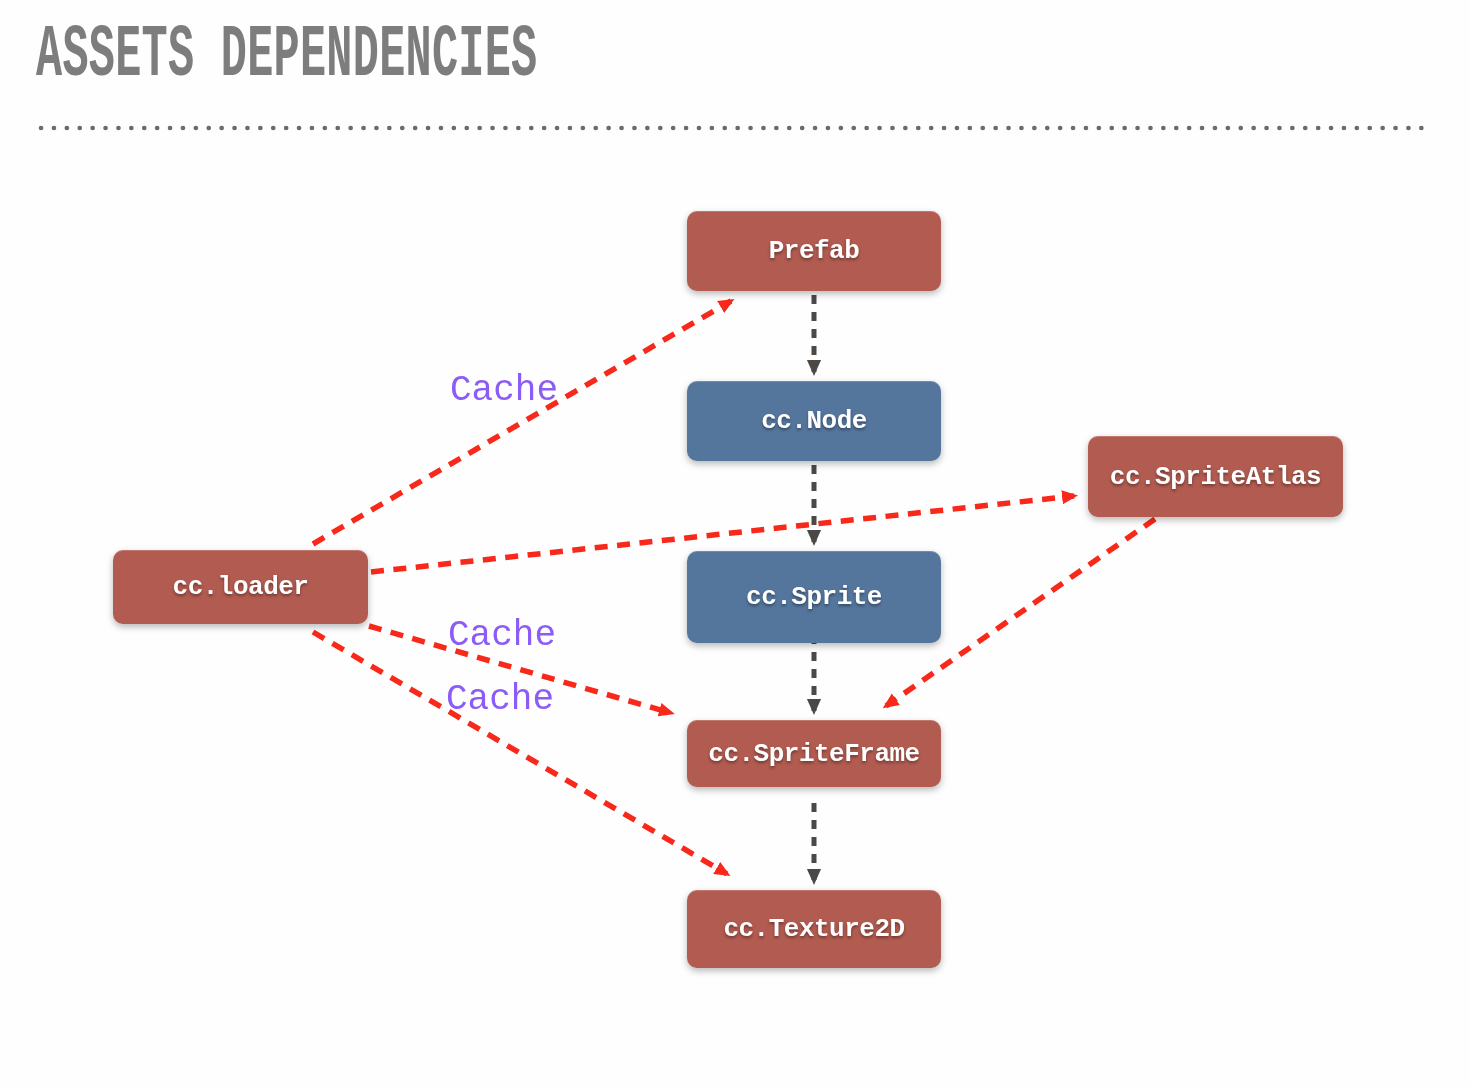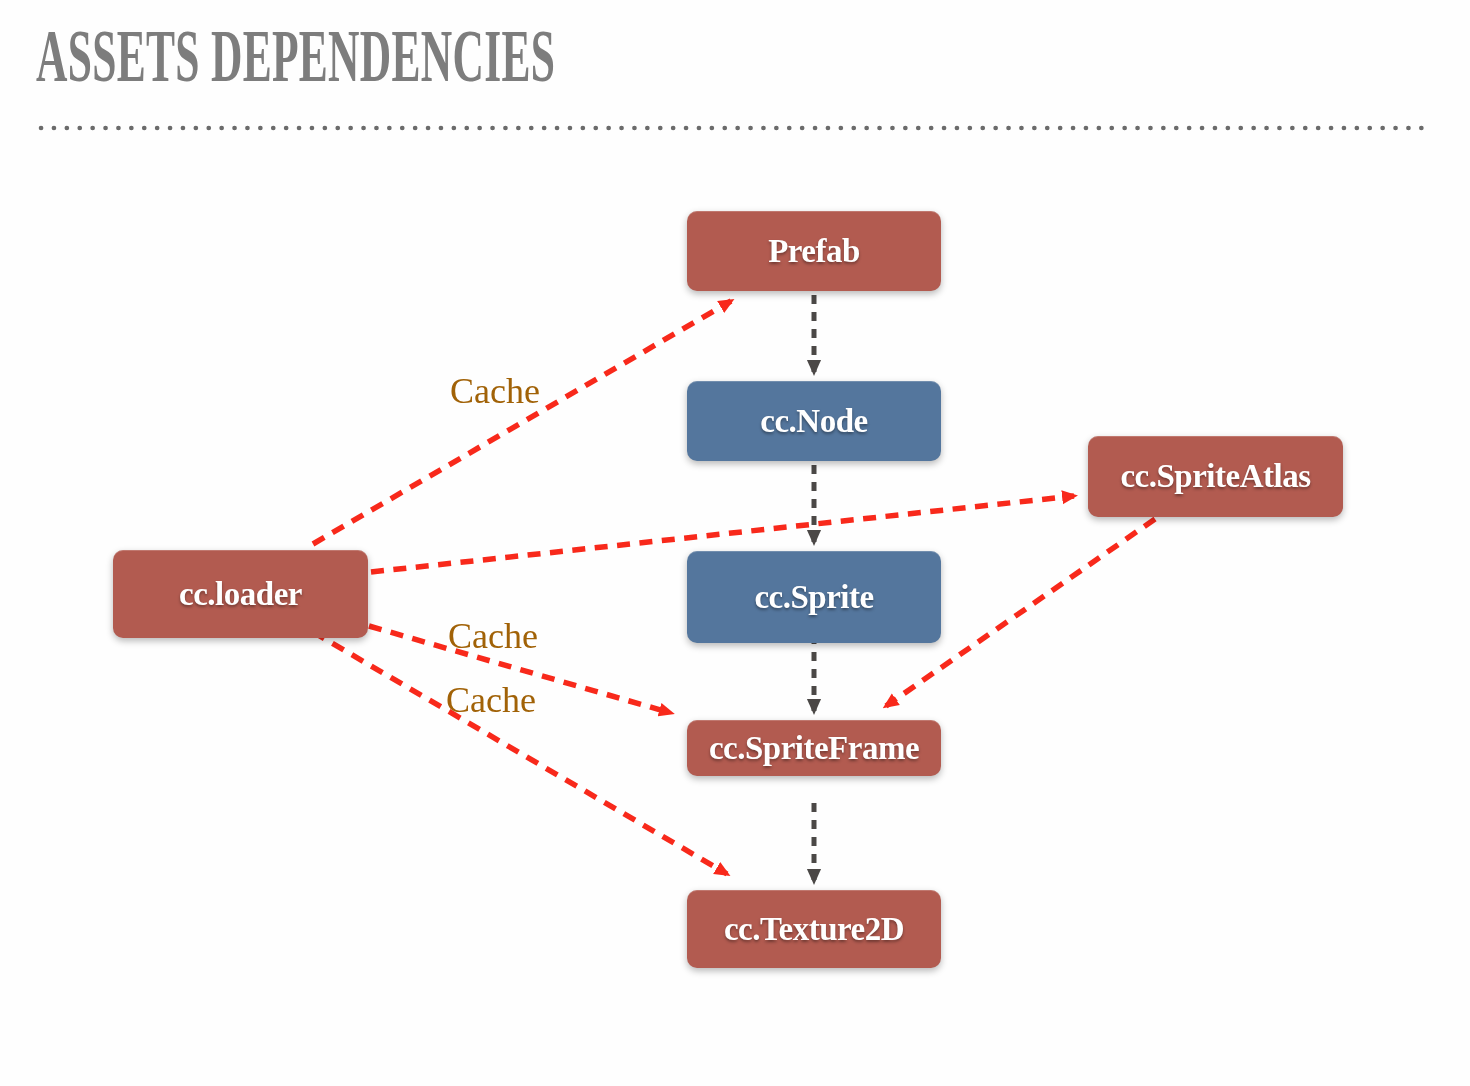--- a/index.html
+++ b/index.html
@@ -1,45 +1,45 @@
 <!DOCTYPE html>
 <html><head>
 <meta charset="utf-8">
 <style>
   html,body { margin:0; padding:0; background:#ffffff; }
   #stage {
     position:relative;
     width:1470px; height:1086px;
     background:#fefefe;
     overflow:hidden;
-    font-family:Liberation Serif, serif;
+    font-family:Liberation Mono, monospace;
   }
   #page-title {
     position:absolute; left:36px; top:18px;
     font-size:75px; font-weight:bold; color:#7d7d7d;
     white-space:nowrap; line-height:1;
     transform:scaleX(0.58); transform-origin:left top;
     letter-spacing:0.5px;
   }
   #edge-layer { position:absolute; left:0; top:0; width:1470px; height:1086px; }
   .node {
     position:absolute; border-radius:10px;
     display:flex; align-items:center; justify-content:center;
     box-shadow:0 3px 7px rgba(0,0,0,0.28), inset 0 1px 0 rgba(255,255,255,0.18);
   }
   .node.asset   { background:#b25b50; }
   .node.runtime { background:#54769d; }
   .node-label {
-    color:#ffffff; font-weight:bold; font-size:33px;
+    color:#ffffff; font-weight:bold; font-size:26px;
     letter-spacing:-0.5px; text-shadow:0 2px 3px rgba(0,0,0,0.38);
     white-space:nowrap;
   }
   .cache-label {
     position:absolute; font-size:36px; line-height:1;
-    color:#a16207; white-space:nowrap;
+    color:#8b5cf6; white-space:nowrap;
   }
 </style>
 </head>
 <body>
 
 <div id="stage">
 
   <div id="page-title">ASSETS DEPENDENCIES</div>
 
   <svg id="edge-layer" viewBox="0 0 1470 1086" xmlns="http://www.w3.org/2000/svg">
@@ -71,29 +71,29 @@
   </div>
 
   <div class="node asset" style="left:1088px;top:436px;width:255px;height:81px">
     <span class="node-label">cc.SpriteAtlas</span>
   </div>
 
   <div class="node runtime" style="left:687px;top:381px;width:254px;height:80px">
     <span class="node-label">cc.Node</span>
   </div>
 
-  <div class="node asset" style="left:113px;top:550px;width:255px;height:88px">
+  <div class="node asset" style="left:113px;top:550px;width:255px;height:74px">
     <span class="node-label">cc.loader</span>
   </div>
 
   <div class="node runtime" style="left:687px;top:551px;width:254px;height:92px">
     <span class="node-label">cc.Sprite</span>
   </div>
 
-  <div class="node asset" style="left:687px;top:720px;width:254px;height:56px">
+  <div class="node asset" style="left:687px;top:720px;width:254px;height:67px">
     <span class="node-label">cc.SpriteFrame</span>
   </div>
 
   <div class="node asset" style="left:687px;top:890px;width:254px;height:78px">
     <span class="node-label">cc.Texture2D</span>
   </div>
 
   <div class="cache-label" style="left:450px;top:373px">Cache</div>
   <div class="cache-label" style="left:448px;top:618px">Cache</div>
   <div class="cache-label" style="left:446px;top:682px">Cache</div>

